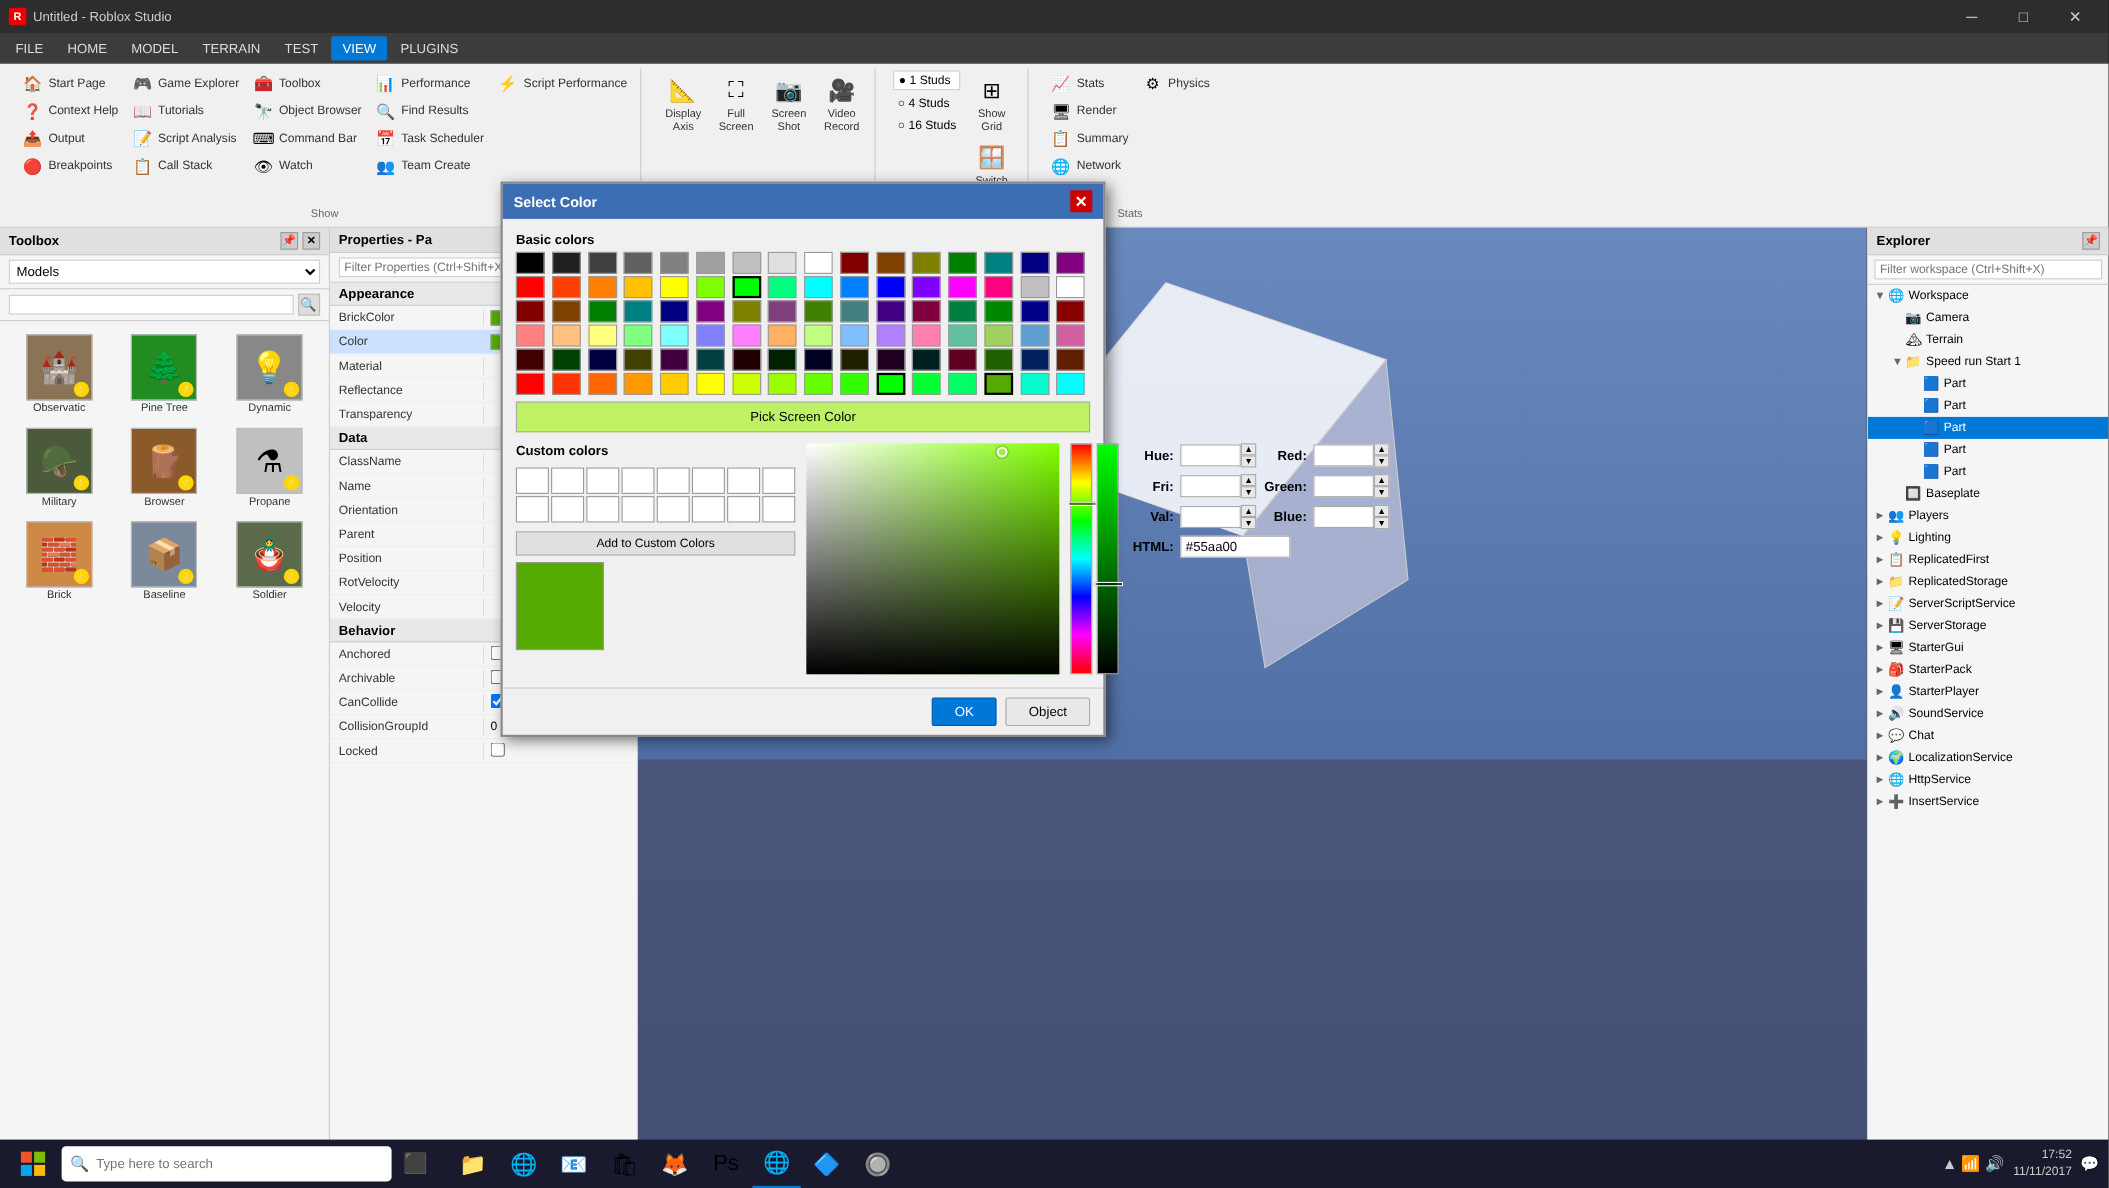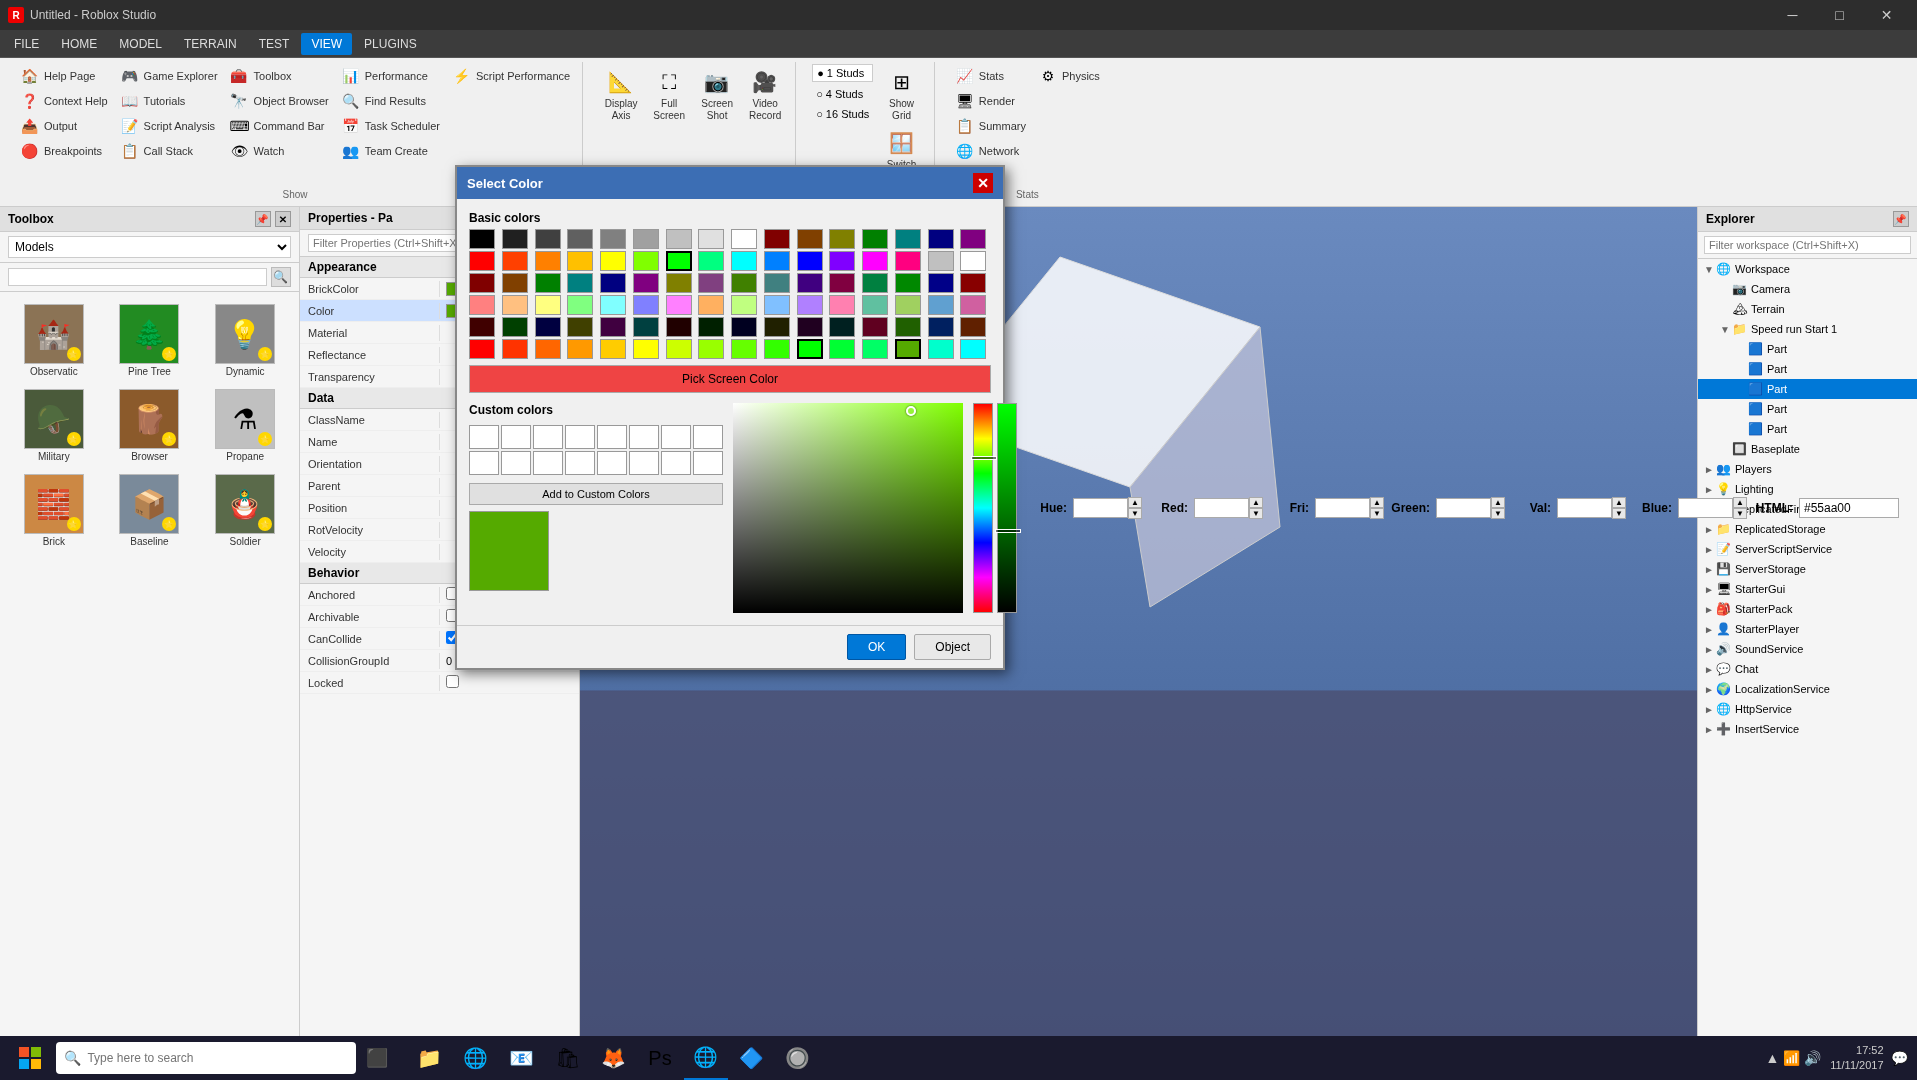--- a/index.html
+++ b/index.html
@@ -98,36 +98,36 @@
     .taskbar-right-icons { display: flex; gap: 4px; align-items: center; }
 
     
     #color-dialog { position: absolute; top: 165px; left: 455px; width: 550px; background: #f0f0f0; border: 2px solid #888; box-shadow: 4px 4px 12px rgba(0,0,0,0.5); z-index: 1000; }
     .dialog-titlebar { background: #3c6eb4; color: white; padding: 6px 10px; display: flex; align-items: center; justify-content: space-between; font-size: 13px; font-weight: bold; }
     .dialog-close { width: 20px; height: 20px; background: #c00; color: white; border: none; cursor: pointer; display: flex; align-items: center; justify-content: center; font-size: 14px; font-weight: bold; }
     .dialog-body { padding: 12px; display: flex; flex-direction: column; gap: 10px; }
     .basic-colors-label { font-size: 12px; font-weight: bold; margin-bottom: 4px; }
     .color-grid { display: grid; grid-template-columns: repeat(16, 1fr); gap: 2px; margin-bottom: 6px; }
     .color-cell { width: 26px; height: 20px; border: 1px solid #999; cursor: pointer; }
-    .pick-screen-btn { width: 100%; padding: 6px; background: #ef4444; border: 1px solid #aaa; cursor: pointer; font-size: 12px; text-align: center; }
+    .pick-screen-btn { width: 100%; padding: 6px; background: #bef264; border: 1px solid #aaa; cursor: pointer; font-size: 12px; text-align: center; }
     .dialog-main-row { display: flex; gap: 10px; }
     .color-picker-area { flex: 1; }
     .color-gradient { width: 230px; height: 210px; position: relative; cursor: crosshair; background: linear-gradient(to right, white, hsl(90, 100%, 50%)); }
     .color-gradient::after { content: ''; position: absolute; top: 0; left: 0; right: 0; bottom: 0; background: linear-gradient(to bottom, transparent, black); }
     .gradient-cursor { position: absolute; top: 8px; left: 178px; width: 10px; height: 10px; border: 2px solid white; border-radius: 50%; z-index: 10; transform: translate(-50%, -50%); box-shadow: 0 0 2px rgba(0,0,0,0.8); }
     .hue-strip { width: 20px; height: 210px; background: linear-gradient(to bottom, #ff0000, #ffff00, #00ff00, #00ffff, #0000ff, #ff00ff, #ff0000); cursor: pointer; border: 1px solid #999; position: relative; margin-left: 6px; }
     .hue-cursor { position: absolute; left: -3px; top: 52px; width: 26px; height: 4px; background: rgba(0,0,0,0.5); border: 1px solid white; }
     .alpha-strip { width: 20px; height: 210px; cursor: pointer; border: 1px solid #999; position: relative; background: linear-gradient(to bottom, #00ff00, #000000); }
     .color-picker-row { display: flex; gap: 4px; }
     .custom-colors-section { display: flex; flex-direction: column; gap: 4px; }
     .custom-color-preview { width: 60px; height: 100px; background: #55aa00; border: 1px solid #999; }
     .custom-grid { display: grid; grid-template-columns: repeat(8, 1fr); gap: 2px; }
     .custom-cell { width: 30px; height: 24px; border: 1px solid #999; background: white; cursor: pointer; }
     .add-custom-btn { width: 100%; padding: 4px; background: #e0e0e0; border: 1px solid #aaa; cursor: pointer; font-size: 11px; margin-top: 4px; }
-    .color-values-section { display: flex; gap: 6px; font-size: 12px; }
+    .color-values-section { display: flex; flex-direction: column; gap: 6px; font-size: 12px; }
     .color-value-row { display: flex; align-items: center; gap: 6px; }
     .color-value-row label { width: 40px; text-align: right; font-weight: bold; }
     .color-value-row input[type=number] { width: 55px; padding: 2px 20px; border: 1px solid #aaa; font-size: 12px; }
     .color-value-row input[type=text] { width: 100px; padding: 2px 4px; border: 1px solid #aaa; font-size: 12px; }
     .spinbtn { display: flex; flex-direction: column; }
     .spinbtn button { width: 14px; height: 11px; font-size: 8px; padding: 0; border: 1px solid #aaa; cursor: pointer; background: #e8e8e8; line-height: 1; }
     .dialog-footer { display: flex; justify-content: flex-end; gap: 8px; padding: 8px 12px; border-top: 1px solid #ccc; }
     .dialog-btn { padding: 5px 20px; font-size: 12px; border: 1px solid #aaa; cursor: pointer; background: #e8e8e8; border-radius: 2px; }
     .dialog-btn.primary { background: #0078d7; color: white; border-color: #0056a3; }
 
@@ -162,21 +162,21 @@
 </div>
 
 <div id="ribbon">
   <div id="ribbon-content">
 
     <div class="ribbon-group">
       <div class="ribbon-group-items">
         <div class="ribbon-col">
           <div class="ribbon-btn-small">
               <span class="icon-sm">🏠</span>
-              <span class="label-sm">Help Page</span>
+              <span class="label-sm">Start Page</span>
             </div>
           <div class="ribbon-btn-small">
               <span class="icon-sm">❓</span>
               <span class="label-sm">Context Help</span>
             </div>
           <div class="ribbon-btn-small">
               <span class="icon-sm">📤</span>
               <span class="label-sm">Output</span>
             </div>
           <div class="ribbon-btn-small">

